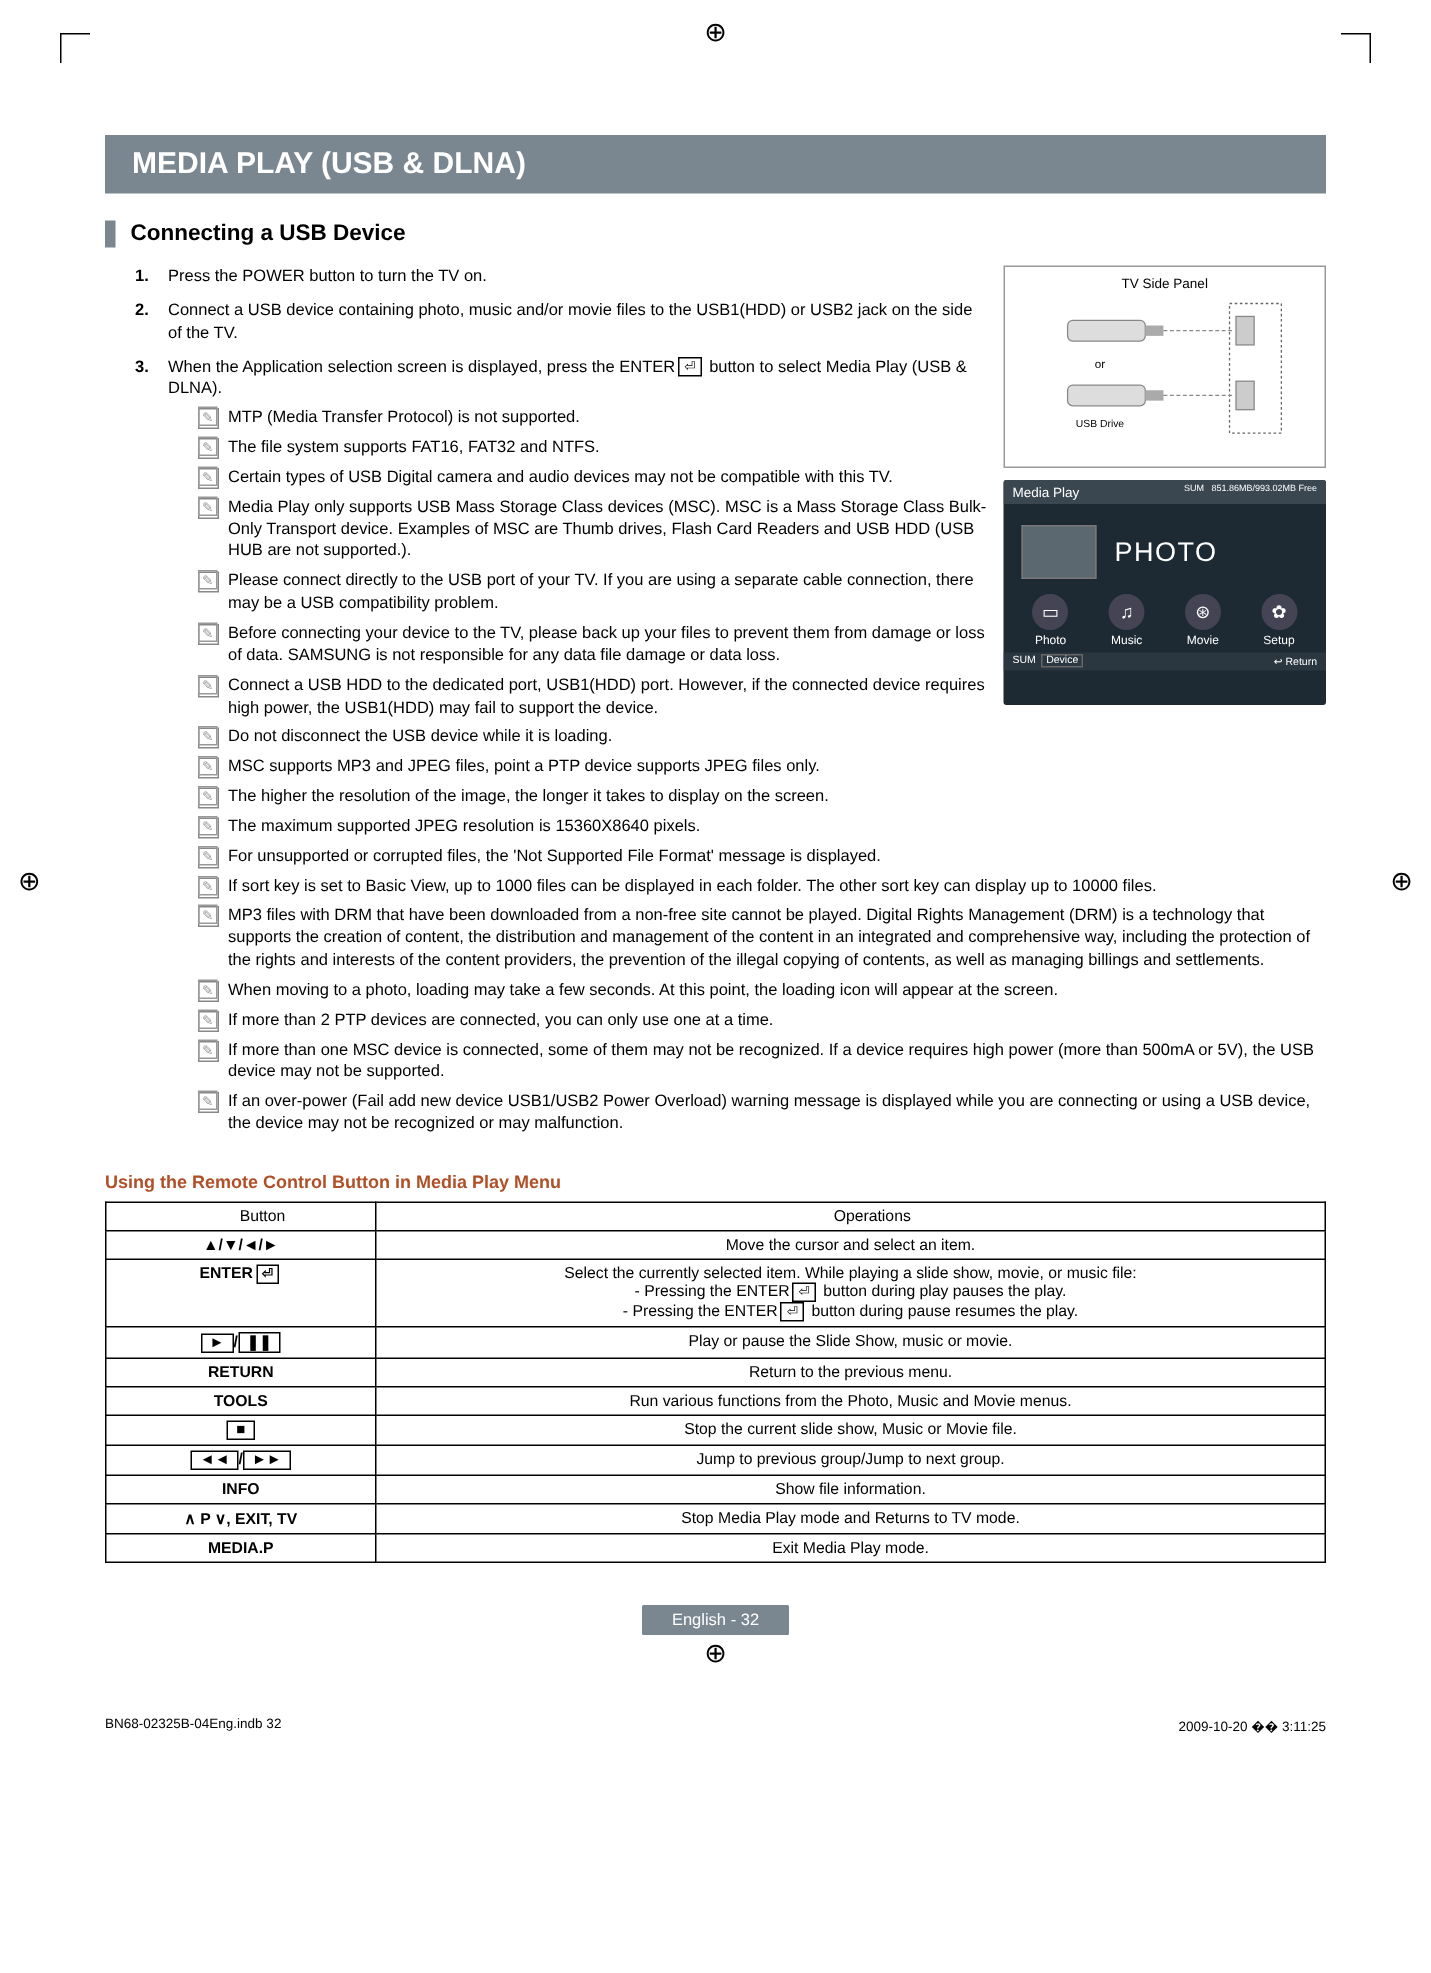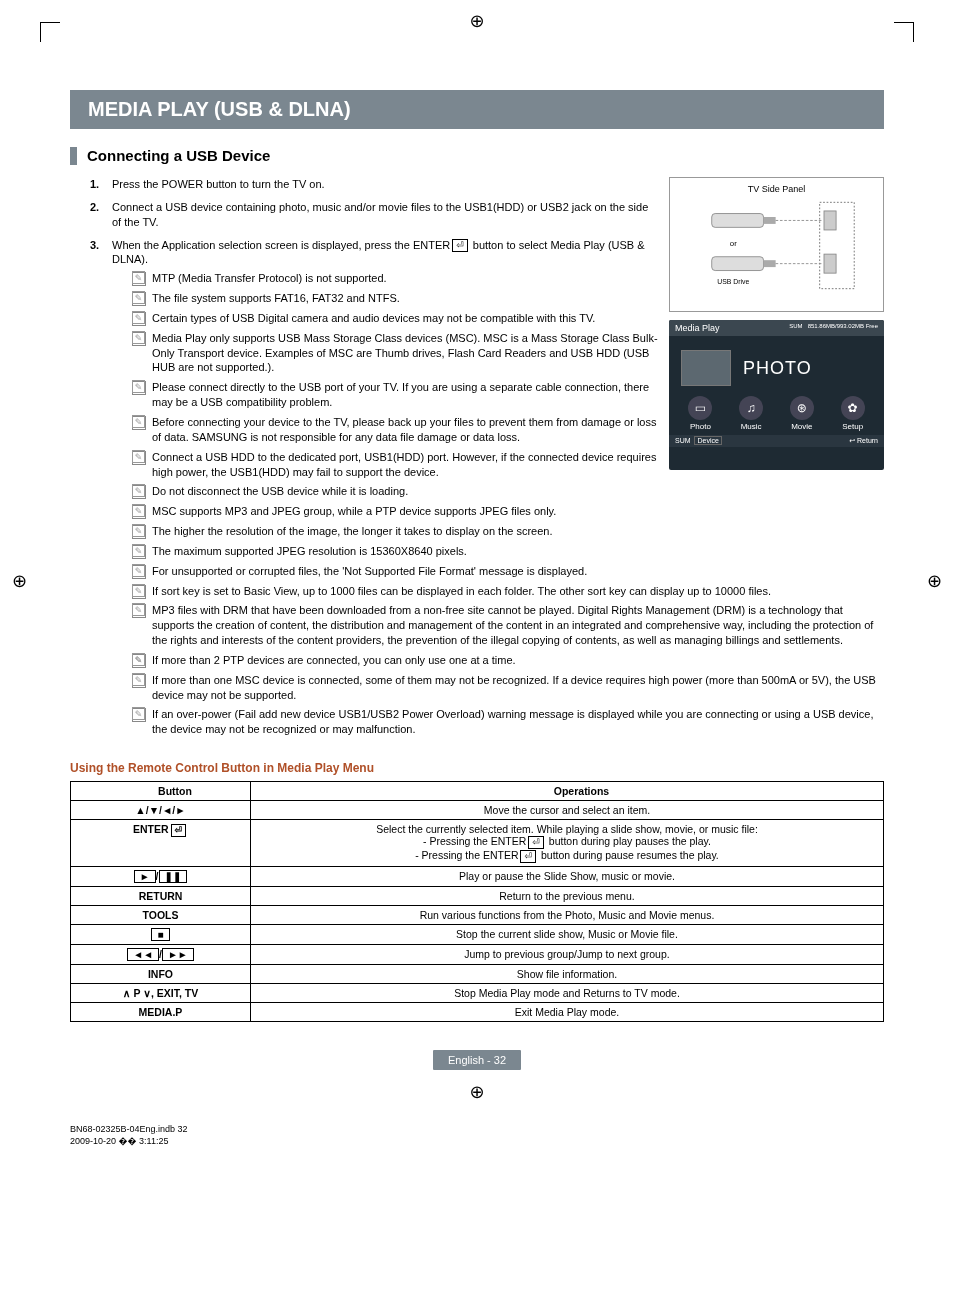--- a/index.html
+++ b/index.html
@@ -87,30 +87,30 @@
     width: 12px; height: 12px; border: 1px solid #888;
     font-size: 9px; text-align: center; line-height: 12px;
     color: #888;
   }
   ul.notes > li .nicon{position:absolute;left:0;top:0;width:13px;height:13px;border:1px solid #999;color:#999;font-size:9px;text-align:center;line-height:12px;}
   b { font-weight: normal; }
   .enter-icon { display:inline-block; border:1px solid #000; font-size:9px; padding:0 3px; margin:0 2px; line-height:11px; vertical-align:middle;}
   .subhead { color: #b05028; font-weight: bold; font-size: 12px; margin: 16px 0 6px 0; clear:both;}
   table.btn-table { width: 100%; border-collapse: collapse; font-size: 10.5px;}
   table.btn-table th, table.btn-table td { border: 1px solid #000; padding: 3px 8px; text-align: center; vertical-align: top;}
-  table.btn-table th { text-align: center; font-weight: bold; padding-left: 37px; }
+  table.btn-table th { text-align: center; font-weight: normal; padding-left: 37px; }
   table.btn-table td.c1 { text-align: center; font-weight: bold; width: 180px;}
   .btn-box { display:inline-block; border:1px solid #000; padding:0 5px; font-size:10px;}
   .page-num {
     background: #7b8790; color:#fff;
     text-align:center; font-size:11px;
     padding:4px 14px; margin: 28px auto 0;
-    width: 88px; border-radius:1px;
-  }
-  .footer { display:flex; justify-content:space-between; font-size:9px; padding: 4px 70px 16px; flex-direction: column; }
+    width: 98px; border-radius:1px;
+  }
+  .footer { display:flex; justify-content:space-between; font-size:9px; padding: 4px 70px 16px; }
   .footer-left, .footer-right { color:#000;}
   .spanbind { }
 </style>
 </head>
 <body>
 
 <span class="reg-mark">⊕</span>
 <span class="side-reg left">⊕</span>
 <span class="side-reg right">⊕</span>
 <div class="crop-tl"></div>
@@ -183,27 +183,27 @@
         <li><span class="num">2.</span><span class="spanbind">Connect a USB device containing photo, music and/or movie files to the <b>USB1(HDD)</b> or <b>USB2</b> jack on the side of the TV.</span></li>
         <li><span class="num">3.</span><span class="spanbind">When the <b>Application</b> selection screen is displayed, press the <b>ENTER</b><span class="enter-icon">⏎</span> button to select <b>Media Play (USB &amp; DLNA)</b>.</span><ul class="notes">
             <li><span class="nicon">✎</span><span>MTP (Media Transfer Protocol) is not supported.</span></li>
             <li><span class="nicon">✎</span><span>The file system supports FAT16, FAT32 and NTFS.</span></li>
             <li><span class="nicon">✎</span><span>Certain types of USB Digital camera and audio devices may not be compatible with this TV.</span></li>
             <li><span class="nicon">✎</span><span><b>Media Play</b> only supports USB Mass Storage Class devices (MSC). MSC is a Mass Storage Class Bulk-Only Transport device. Examples of MSC are Thumb drives, Flash Card Readers and USB HDD (USB HUB are not supported.).</span></li>
             <li><span class="nicon">✎</span><span>Please connect directly to the USB port of your TV. If you are using a separate cable connection, there may be a USB compatibility problem.</span></li>
             <li><span class="nicon">✎</span><span>Before connecting your device to the TV, please back up your files to prevent them from damage or loss of data. SAMSUNG is not responsible for any data file damage or data loss.</span></li>
             <li><span class="nicon">✎</span><span>Connect a USB HDD to the dedicated port, <b>USB1(HDD)</b> port. However, if the connected device requires high power, the <b>USB1(HDD)</b> may fail to support the device.</span></li>
             <li><span class="nicon">✎</span><span>Do not disconnect the USB device while it is loading.</span></li>
-            <li><span class="nicon">✎</span><span>MSC supports MP3 and JPEG group, while a PTP device supports JPEG files only.</span></li>
+            <li><span class="nicon">✎</span><span>MSC supports MP3 and JPEG files, point a PTP device supports JPEG files only.</span></li>
             <li><span class="nicon">✎</span><span>The higher the resolution of the image, the longer it takes to display on the screen.</span></li>
             <li><span class="nicon">✎</span><span>The maximum supported JPEG resolution is 15360X8640 pixels.</span></li>
             <li><span class="nicon">✎</span><span>For unsupported or corrupted files, the 'Not Supported File Format' message is displayed.</span></li>
             <li><span class="nicon">✎</span><span>If sort key is set to Basic View, up to 1000 files can be displayed in each folder. The other sort key can display up to 10000 files.</span></li>
             <li><span class="nicon">✎</span><span>MP3 files with DRM that have been downloaded from a non-free site cannot be played. Digital Rights Management (DRM) is a technology that supports the creation of content, the distribution and management of the content in an integrated and comprehensive way, including the protection of the rights and interests of the content providers, the prevention of the illegal copying of contents, as well as managing billings and settlements.</span></li>
-            <li><span class="nicon">✎</span></li>
+            <li><span class="nicon">✎</span><span>When moving to a photo, loading may take a few seconds. At this point, the loading icon will appear at the screen.</span></li>
             <li><span class="nicon">✎</span><span>If more than 2 PTP devices are connected, you can only use one at a time.</span></li>
             <li><span class="nicon">✎</span><span>If more than one MSC device is connected, some of them may not be recognized. If a device requires high power (more than 500mA or 5V), the USB device may not be supported.</span></li>
             <li><span class="nicon">✎</span><span>If an over-power (Fail add new device USB1/USB2 Power Overload) warning message is displayed while you are connecting or using a USB device, the device may not be recognized or may malfunction.</span></li>
           </ul></li>
       </ol>
 
     <div style="clear:both;"></div>
 
     <div class="subhead">Using the Remote Control Button in Media Play Menu</div>
 

